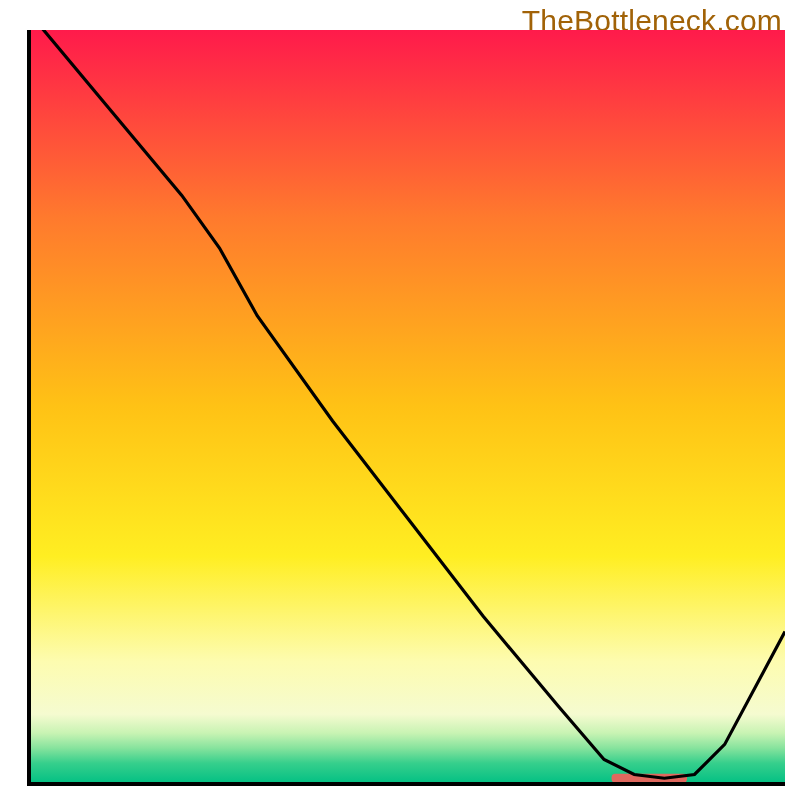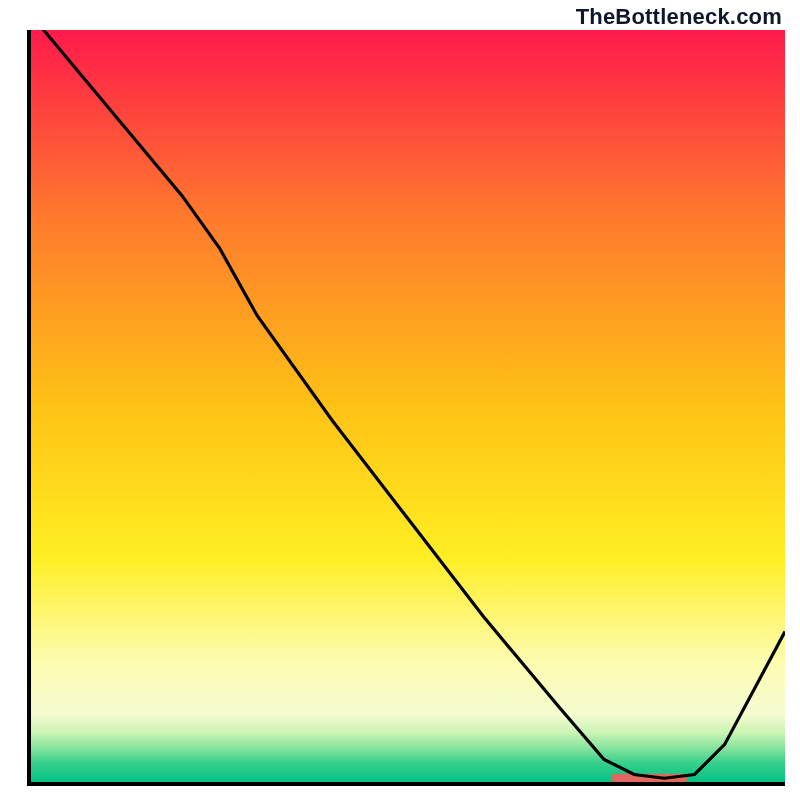--- a/index.html
+++ b/index.html
@@ -13,23 +13,23 @@
   }
   .page {
     position: relative;
     width: 800px;
     height: 800px;
   }
   .watermark {
     position: absolute;
     top: 4px;
     right: 18px;
-    font-size: 22px;
-    font-weight: 700;
-    color: #0f172a;
+    font-size: 30px;
+    font-weight: 400;
+    color: #a16207;
     letter-spacing: 0.2px;
   }
   .plot-frame {
     position: absolute;
     left: 27px;
     top: 30px;
     width: 758px;
     height: 756px;
     border-left: 4px solid #000;
     border-bottom: 4px solid #000;

